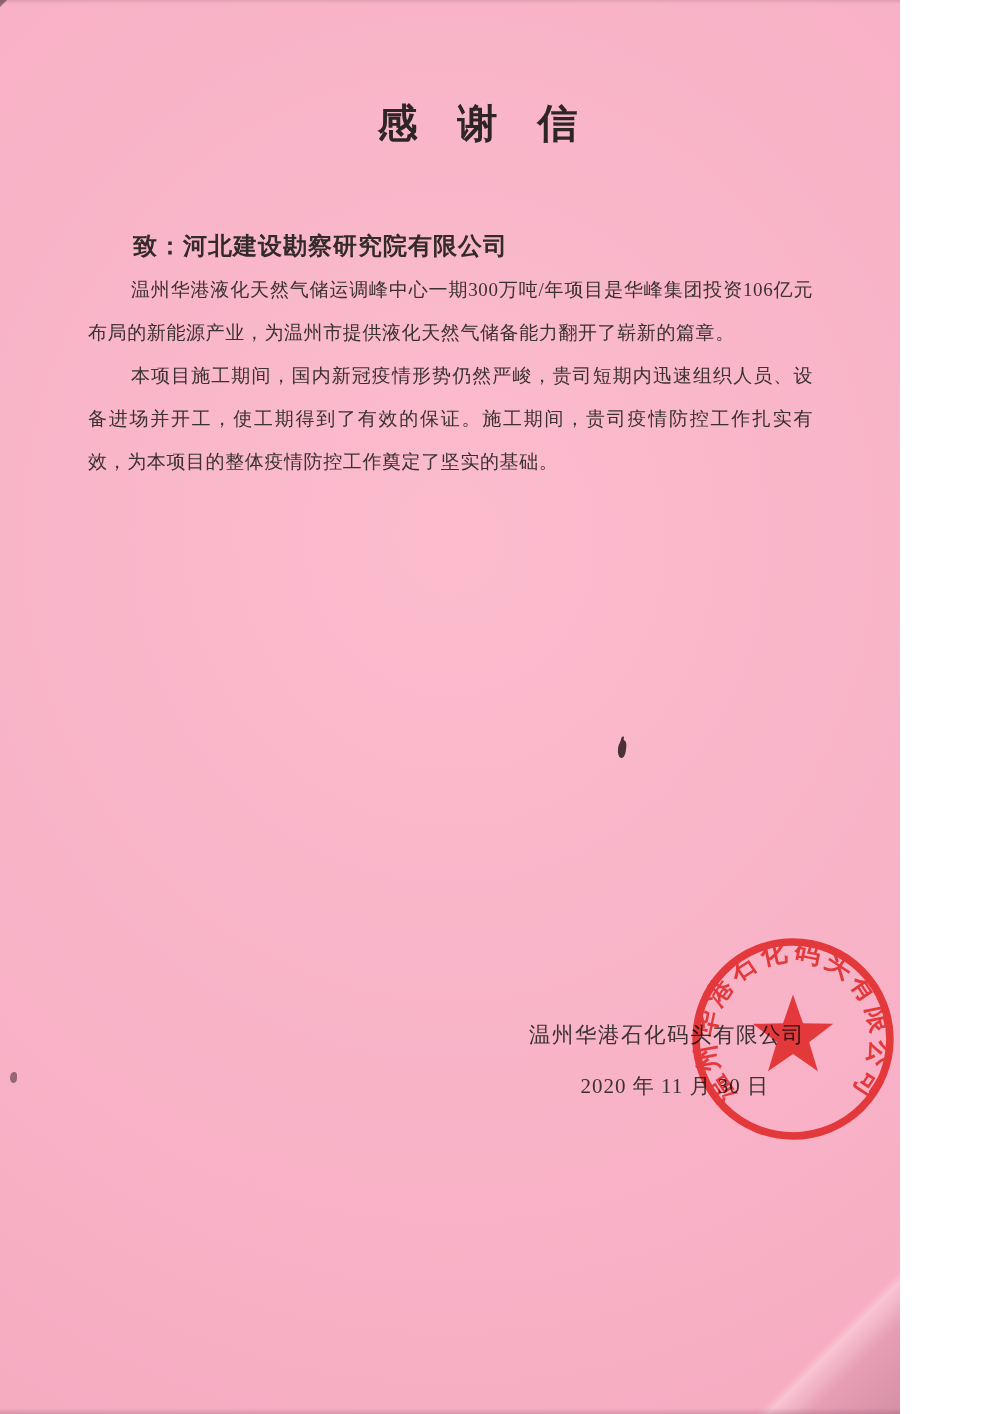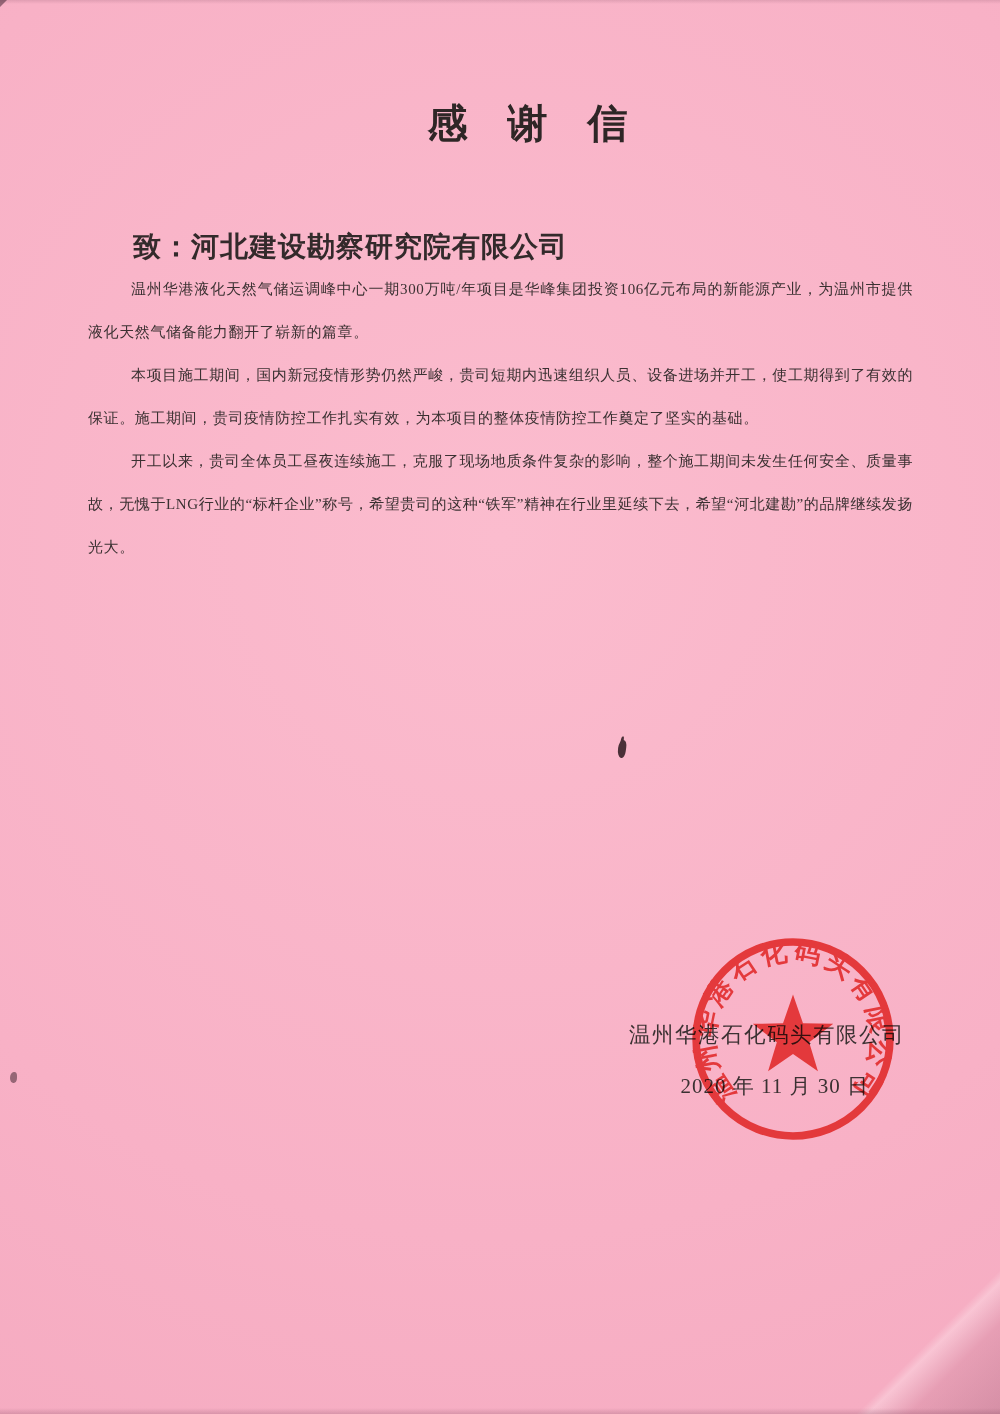--- a/index.html
+++ b/index.html
@@ -5,21 +5,21 @@
   html, body {
     margin: 0;
     padding: 0;
     width: 1000px;
     height: 1414px;
     overflow: hidden;
     font-family: "Liberation Serif", "DejaVu Serif", serif;
   }
   .paper {
     position: relative;
-    width: 1000px;
+    width: 900px;
     height: 1414px;
     background:
       radial-gradient(ellipse 130% 90% at 50% 38%, #fbbcce 0%, #f8b1c6 55%, #f3a7bd 100%);
     overflow: hidden;
   }
   
   .edge-top    { position:absolute; top:0; left:0; right:0; height:4px;
                  background: linear-gradient(180deg, rgba(120,70,90,.18), transparent); }
   .edge-bottom { position:absolute; bottom:0; left:0; right:0; height:6px;
                  background: linear-gradient(0deg, rgba(110,60,80,.22), transparent); }
@@ -44,30 +44,30 @@
     transform: translateX(28px);
     font-size: 40px;
     line-height: 48px;
     font-weight: bold;
     color: #2e2626;
     word-spacing: 26px;
     letter-spacing: 2px;
   }
   .salutation {
     margin: 77px 0 0 0;
-    font-size: 28px;
+    font-size: 24px;
     line-height: 43px;
     font-weight: bold;
     text-indent: 45px;
     letter-spacing: 1px;
     color: #332a2b;
   }
   .para {
     margin: 0;
-    font-size: 15px;
+    font-size: 19px;
     line-height: 43px;
     letter-spacing: 0.6px;
     text-align: justify;
     text-indent: 43px;
   }
   .ink-blot {
     position: absolute;
     left: 618px; top: 740px;
     width: 8px; height: 18px;
     background: #4a3038;
@@ -117,21 +117,20 @@
 <div class="paper">
 
   <div class="edge-top"></div>
   <div class="corner-tl"></div>
 
   <div class="content">
     <h1 class="title">感 谢 信</h1>
     <p class="salutation">致：河北建设勘察研究院有限公司</p>
     <p class="para">温州华港液化天然气储运调峰中心一期300万吨/年项目是华峰集团投资106亿元布局的新能源产业，为温州市提供液化天然气储备能力翻开了崭新的篇章。</p>
     <p class="para">本项目施工期间，国内新冠疫情形势仍然严峻，贵司短期内迅速组织人员、设备进场并开工，使工期得到了有效的保证。施工期间，贵司疫情防控工作扎实有效，为本项目的整体疫情防控工作奠定了坚实的基础。</p>
-    <p class="para">开工以来，贵司全体员工昼夜连续施工，克服了现场地质条件复杂的影响，整个施工期间未发生任何安全、质量事故，无愧于LNG行业的“标杆企业”称号，希望贵司的这种“铁军”精神在行业里延续下去，希望“河北建勘”的品牌继续发扬光大。</p>
   </div>
 
   <div class="ink-blot"></div>
 
   <div class="signature">
     <div class="sig-company">温州华港石化码头有限公司</div>
     <div class="sig-date">2020 年 11 月 30 日</div>
   </div>
 
   <div class="stamp">

